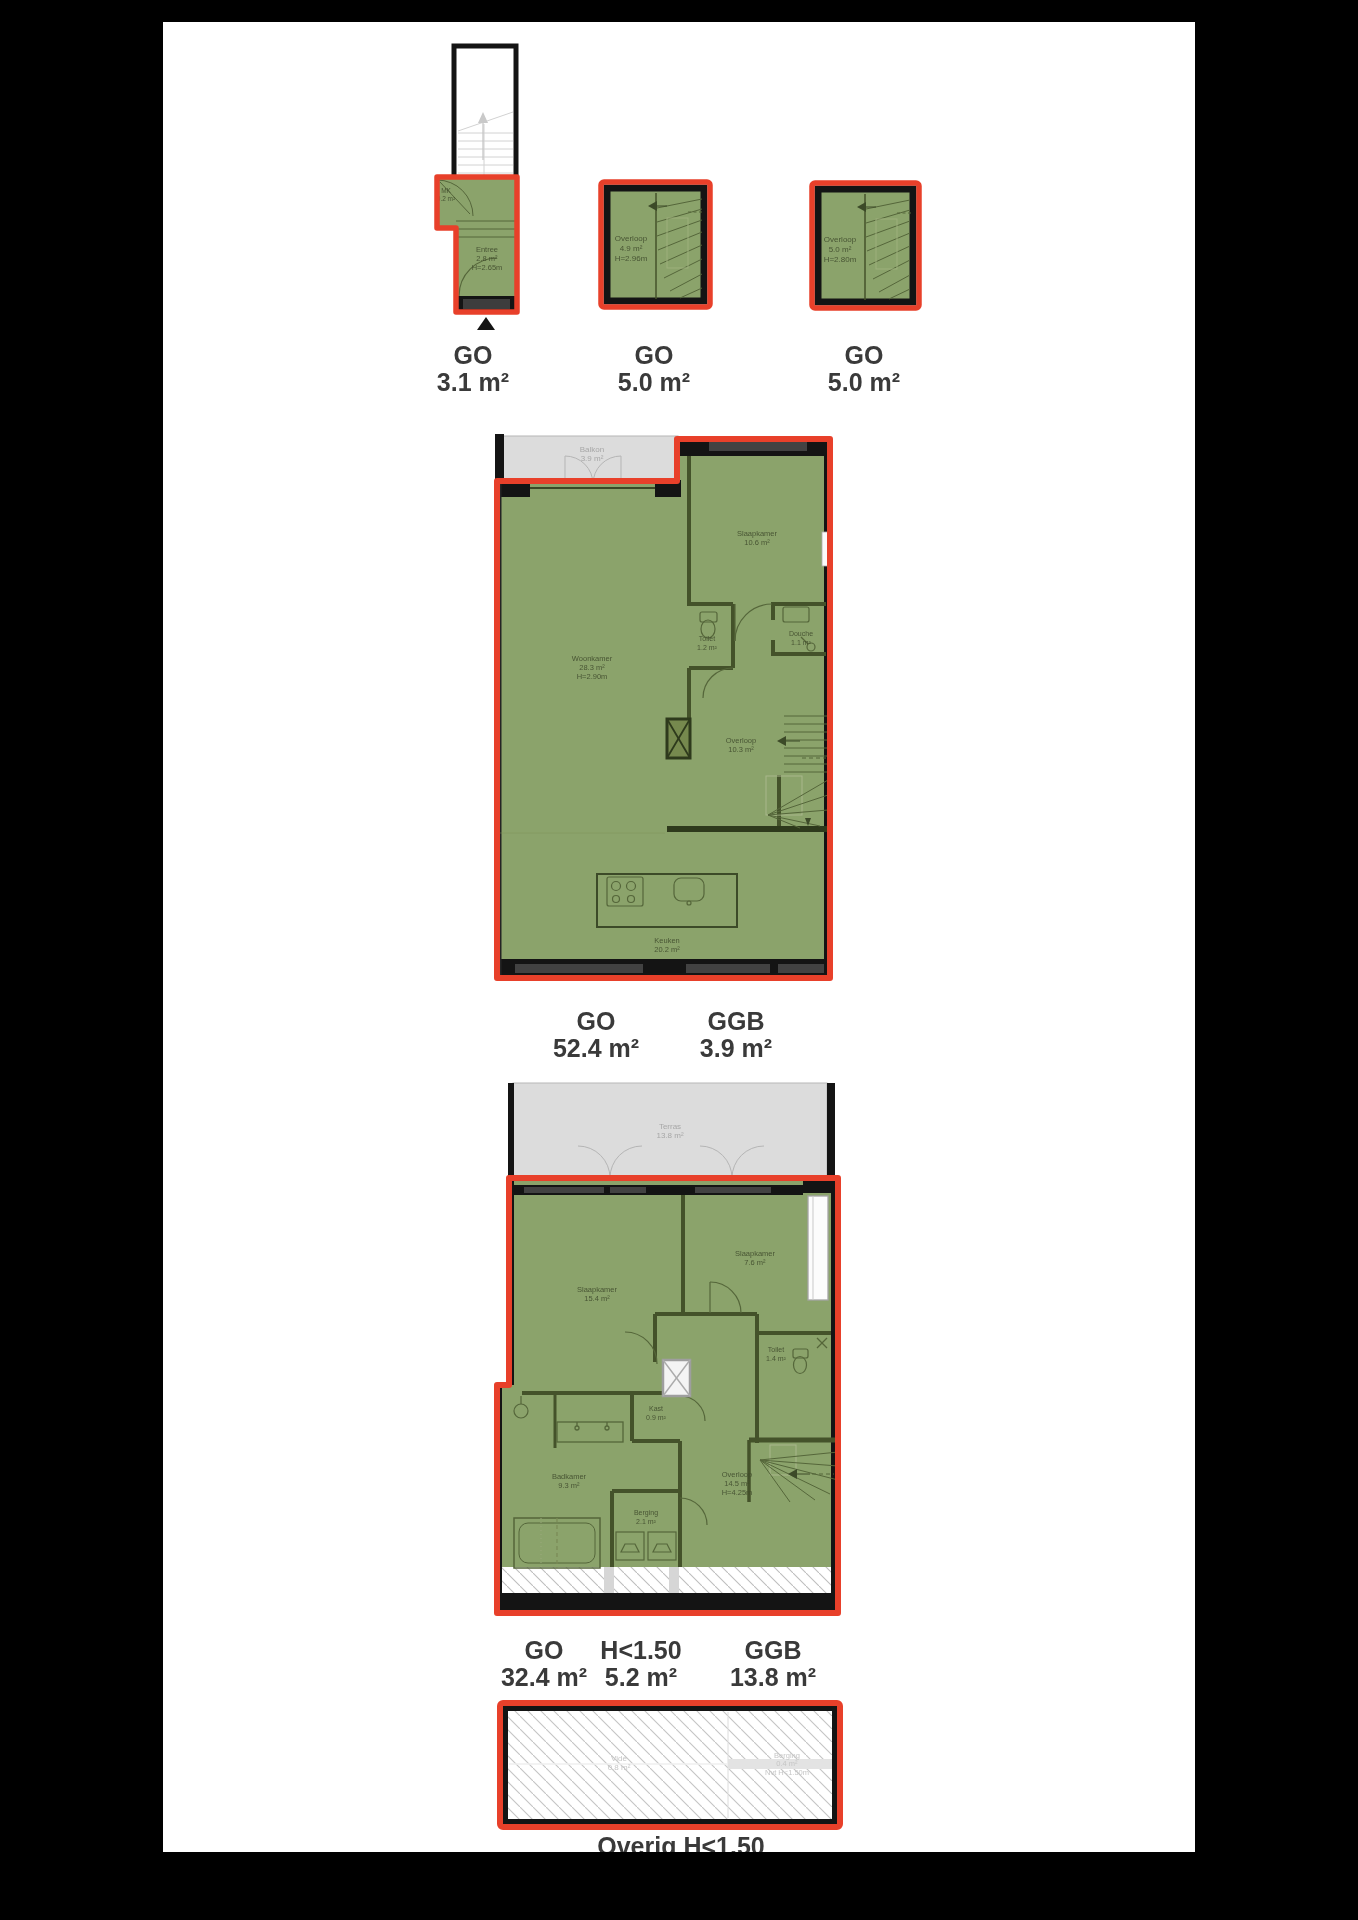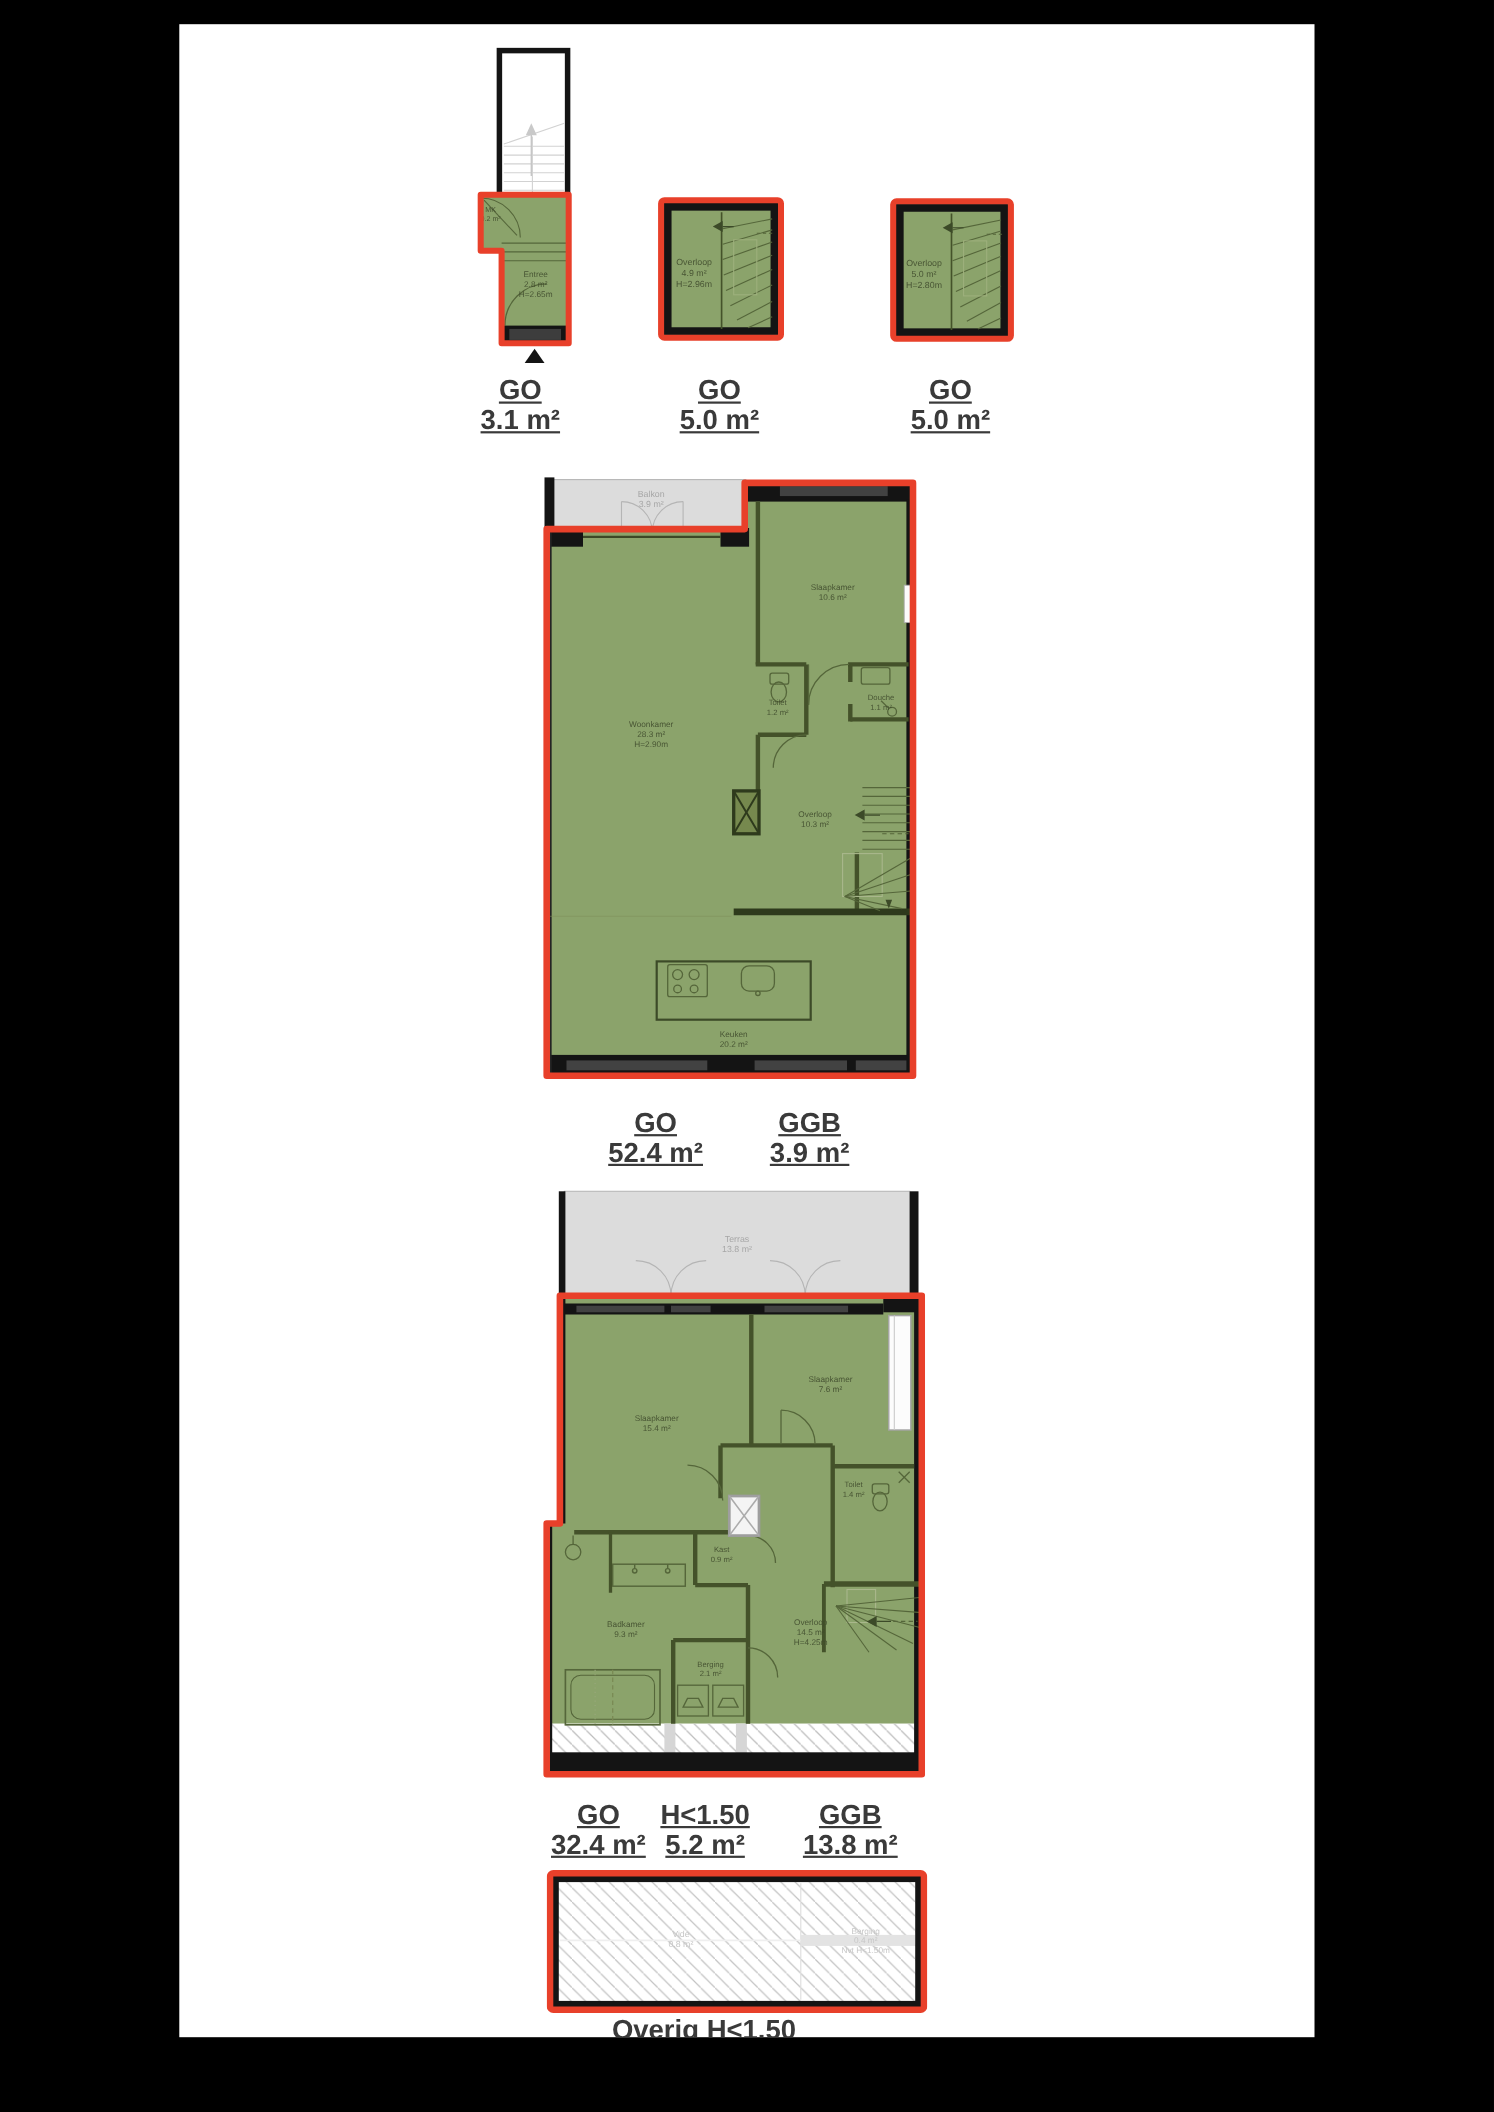--- a/index.html
+++ b/index.html
@@ -2,21 +2,21 @@
 <html><head>
 <meta charset="utf-8">
 <style>
   html,body{margin:0;padding:0;background:#000;}
   .canvas{position:relative;width:1358px;height:1920px;background:#000;overflow:hidden;
           font-family:"Liberation Sans",sans-serif;}
   .page{position:absolute;left:163px;top:22px;width:1032px;height:1830px;background:#fff;overflow:hidden;}
   .plan{position:absolute;}
   .caption{position:absolute;transform:translateX(-50%);text-align:center;white-space:nowrap;
            font:600 25px/27px "Liberation Sans",sans-serif;color:#3a3a3a;}
-  .caption span{display:block;text-decoration:underline;}
+  .caption span{display:block;}
   svg text{font-family:"Liberation Sans",sans-serif;text-anchor:middle;}
   .rl{fill:#3f4a2c;opacity:.88;}      
   .ol{fill:#a7a7a7;}                  
   .fl{fill:#c6c6c6;}                  
 </style>
 </head>
 <body>
 
 <div class="canvas">
  <div class="page">
@@ -433,18 +433,18 @@
     <rect x="728" y="1759" width="104" height="10" fill="#e3e3e3"></rect>
     <text class="fl" x="619" y="1761" font-size="8">Vide</text>
     <text class="fl" x="619" y="1770" font-size="8">0.8 m²</text>
     <text class="fl" x="787" y="1758" font-size="7.5">Berging</text>
     <text class="fl" x="787" y="1766" font-size="7.5">0.4 m²</text>
     <text class="fl" x="787" y="1775" font-size="7.5">Nvt H&lt;1.50m</text>
     <rect x="504" y="1707" width="332" height="116" fill="none" stroke="#141414" stroke-width="8"></rect>
     <rect x="500" y="1703" width="340" height="124" rx="3" fill="none" stroke="#e8402a" stroke-width="6"></rect>
   </svg>
 
-  <div class="caption" style="left:477px;top:1811px">
+  <div class="caption" style="left:518px;top:1811px">
     <span>Overig H&lt;1.50</span>
   </div>
 
  </div>
 </div>
 
 </body></html>

